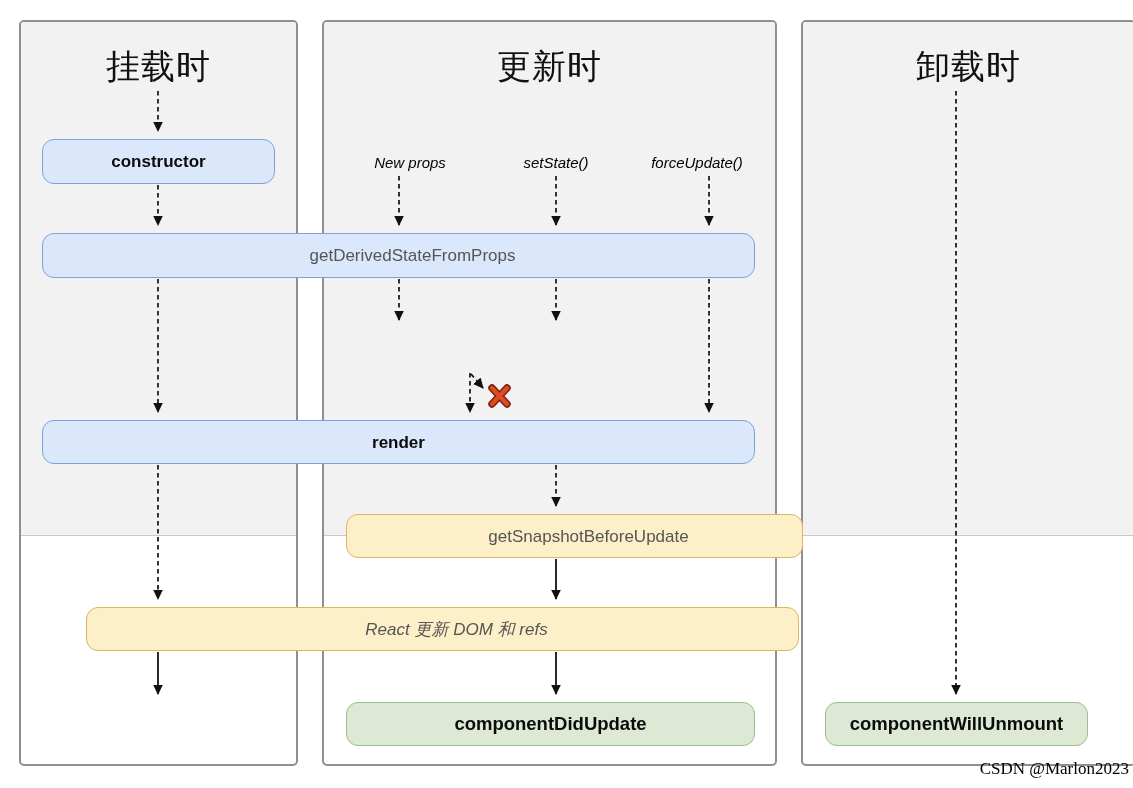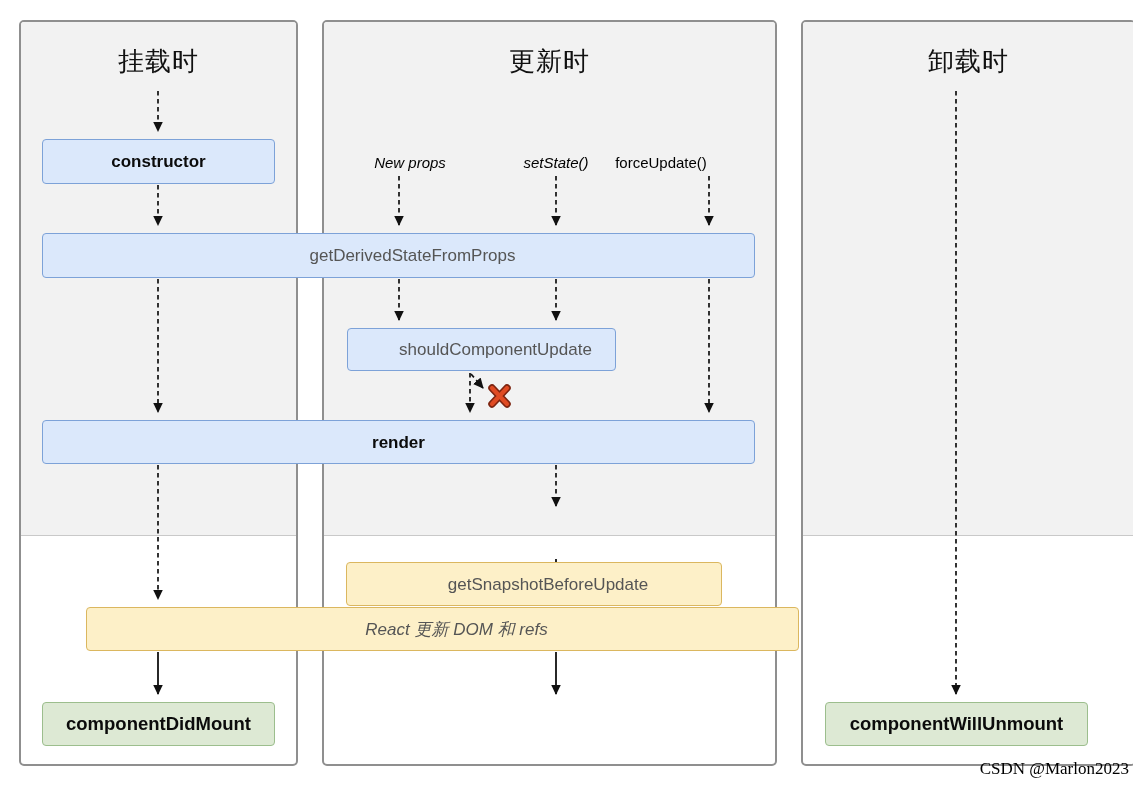--- a/index.html
+++ b/index.html
@@ -21,25 +21,25 @@
   .col-1{left:19px; width:279px;}
   .col-2{left:322px; width:455px;}
   .col-3{left:801px; width:335px;}
   .col-gray{
     position:absolute; top:0; left:0; right:0; height:513px;
     background:var(--panel-gray); border-bottom:1px solid var(--divider);
     border-radius:3px 3px 0 0;
   }
   .col-header{
     position:absolute; top:22px; left:0; width:100%; text-align:center;
-    font-size:26px; color:#111; letter-spacing:1px;
+    font-size:34px; color:#111; letter-spacing:1px;
   }
   .box{
     position:absolute; box-sizing:border-box; display:flex;
-    align-items:center; justify-content:center; border-radius:4px;
+    align-items:center; justify-content:center; border-radius:12px;
     font-size:17px; line-height:1;
   }
   .box.blue  {background:var(--box-blue-fill);   border:1.6px solid var(--box-blue-border);}
   .box.yellow{background:var(--box-yellow-fill); border:1.6px solid var(--box-yellow-border);}
   .box.green {background:var(--box-green-fill);  border:1.6px solid var(--box-green-border);}
   .box.bold{font-weight:bold; color:#0b0b0b;}
   .box.big{font-size:18.5px;}
   .box.graytext{color:var(--gray-text); font-weight:400;padding-left:28px;}
   .box.italic{font-style:italic;}
   .trigger{
@@ -70,21 +70,21 @@
     <div class="col-gray"></div>
     <div class="col-header">更新时</div>
   </div>
   <div class="col col-3">
     <div class="col-gray"></div>
     <div class="col-header">卸载时</div>
   </div>
 
   <div class="trigger italic" style="left:410px; top:154px;">New props</div>
   <div class="trigger" style="left:556px; top:154px;font-style:italic;">setState()</div>
-  <div class="trigger" style="left:661px; top:154px;">forceUpdate()</div>
+  <div class="trigger" style="left:697px; top:154px;font-style:italic;">forceUpdate()</div>
 
   <svg class="overlay" width="1133" height="788" viewBox="0 0 1133 788">
     <defs>
       <marker id="ah" markerUnits="userSpaceOnUse" markerWidth="12" markerHeight="11" refX="9.5" refY="5" orient="auto">
         <path d="M0,0 L10.5,5 L0,10 Z" fill="#111"></path>
       </marker>
     </defs>
 
     <line class="dash" x1="158" y1="91" x2="158" y2="131"></line>
     <line class="dash" x1="158" y1="185" x2="158" y2="225"></line>
@@ -111,28 +111,27 @@
     <line class="solid" x1="556" y1="559" x2="556" y2="599"></line>
     <line class="solid" x1="556" y1="652" x2="556" y2="694"></line>
 
     <line class="dash" x1="956" y1="91" x2="956" y2="694"></line>
   </svg>
 
   <div class="box blue bold" style="left:42px; top:139px; width:233px; height:45px;">constructor</div>
 
   <div class="box blue graytext" style="left:42px; top:233px; width:713px; height:45px;">getDerivedStateFromProps</div>
 
-  <div class="box blue graytext" style="left:347px; top:328px; width:269px; height:43px;">shouldComponentUpdate</div>
 
   <div class="box blue bold" style="left:42px; top:420px; width:713px; height:44px;">render</div>
 
-  <div class="box yellow graytext" style="left:346px; top:514px; width:376px; height:44px;margin-top:48px;">getSnapshotBeforeUpdate</div>
+  <div class="box yellow graytext" style="left:346px; top:514px; width:457px; height:44px;">getSnapshotBeforeUpdate</div>
 
   <div class="box yellow graytext italic" style="left:42px; top:607px; width:713px; height:44px;margin-left:44px;">React 更新 DOM 和 refs</div>
 
-  <div class="box green bold big" style="left:42px; top:702px; width:233px; height:44px;">componentDidMount</div>
 
+  <div class="box green bold big" style="left:346px; top:702px; width:409px; height:44px;">componentDidUpdate</div>
 
   <div class="box green bold big" style="left:825px; top:702px; width:263px; height:44px;">componentWillUnmount</div>
 
   <div class="watermark">CSDN @Marlon2023</div>
 
 </div>
 
 </body></html>

